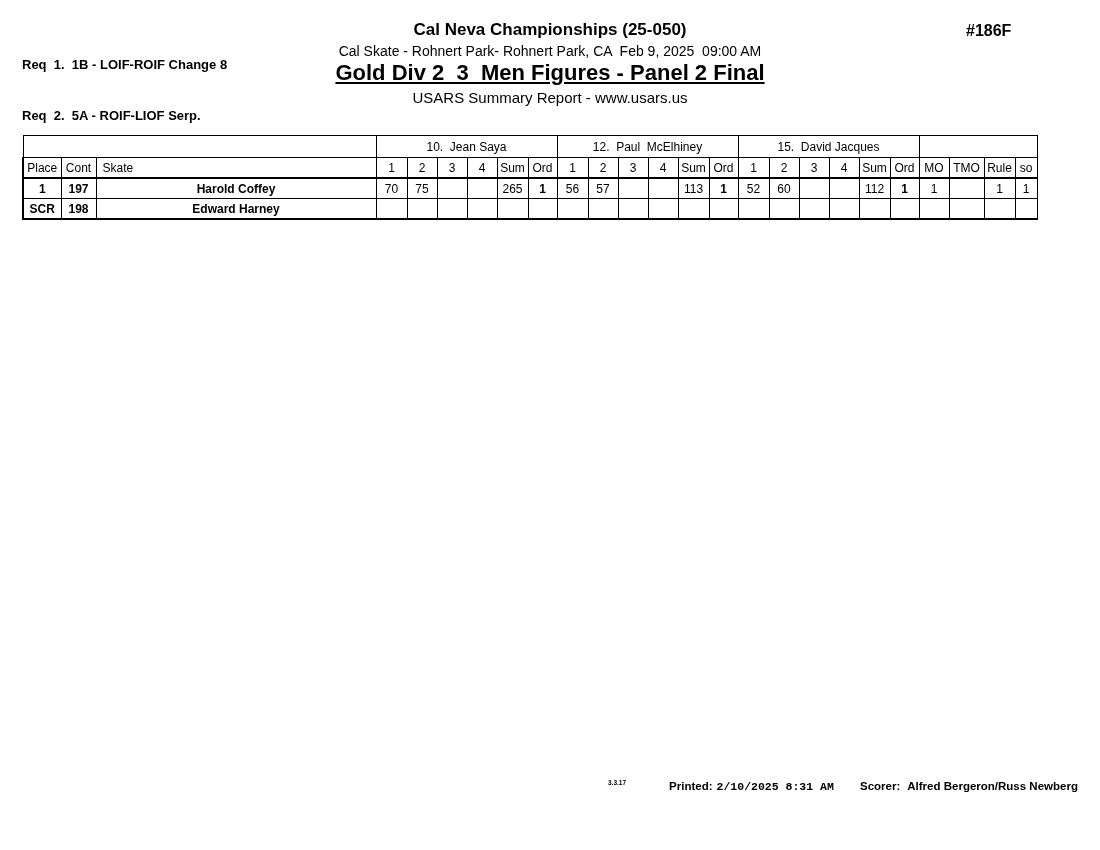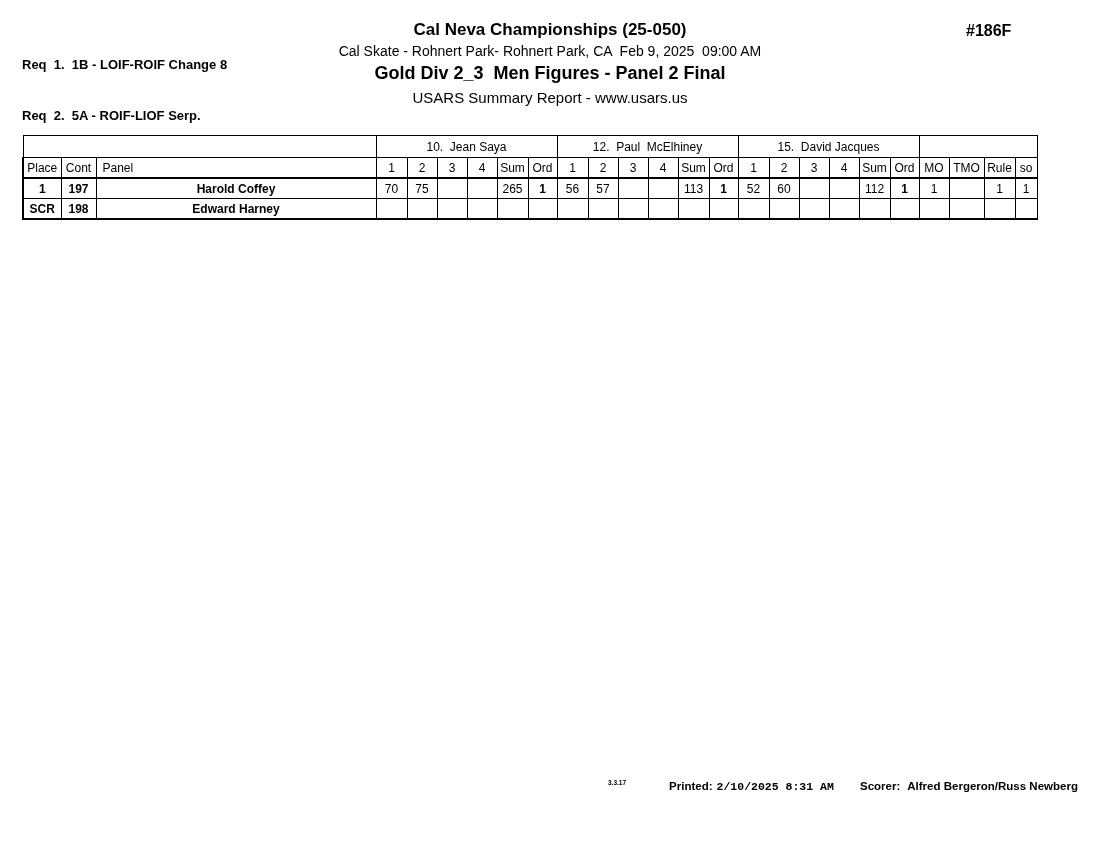--- a/index.html
+++ b/index.html
@@ -7,21 +7,21 @@
     width:1100px; height:850px; background:#ffffff; color:#000;
     font-family:"Liberation Sans", sans-serif; position:relative; overflow:hidden;
   }
   .pre { white-space:pre; }
 
   
   .req-block { position:absolute; left:22px; top:22px; font-weight:bold; font-size:13px; line-height:17px; }
   .center-head { position:absolute; left:0; top:19px; width:1100px; text-align:center; }
   .title  { font-size:17px; font-weight:bold; line-height:22px; }
   .venue  { font-size:14px; line-height:20px; }
-  .event  { font-size:18px; font-weight:bold; line-height:24px; }
+  .event  { font-size:22px; font-weight:bold; line-height:24px;text-decoration:underline; }
   .report { font-size:15px; line-height:26px; }
   .evtnum { position:absolute; left:966px; top:22px; font-size:16px; font-weight:bold; }
 
   
   table.t { position:absolute; left:22px; top:135px; border-collapse:collapse; table-layout:fixed; }
   table.t td { border:1px solid #000; padding:0 2px; height:19px; font-size:12px;
                text-align:center; overflow:hidden; white-space:pre; }
   tr.judge-row td { height:21px; }
   td.jname { text-align:left; font-size:11px; padding-left:3px; }
   td.nob { border:none; }
@@ -94,21 +94,21 @@
     <td class="nob" colspan="3"></td>
     <td class="jname" colspan="6">10.  Jean Saya</td>
     <td class="jname" colspan="6">12.  Paul  McElhiney</td>
     <td class="jname" colspan="6">15.  David Jacques</td>
     <td class="nob" colspan="4"></td>
   </tr>
 
   <tr class="colhead">
     <td>Place</td>
     <td>Cont</td>
-    <td style="text-align:left;padding-left:6px">Panel</td>
+    <td style="text-align:left;padding-left:6px">Skate</td>
 
     <td>1</td>
     <td>2</td>
     <td>3</td>
     <td>4</td>
     <td>Sum</td>
     <td class="ord">Ord</td>
 
     <td>1</td>
     <td>2</td>

